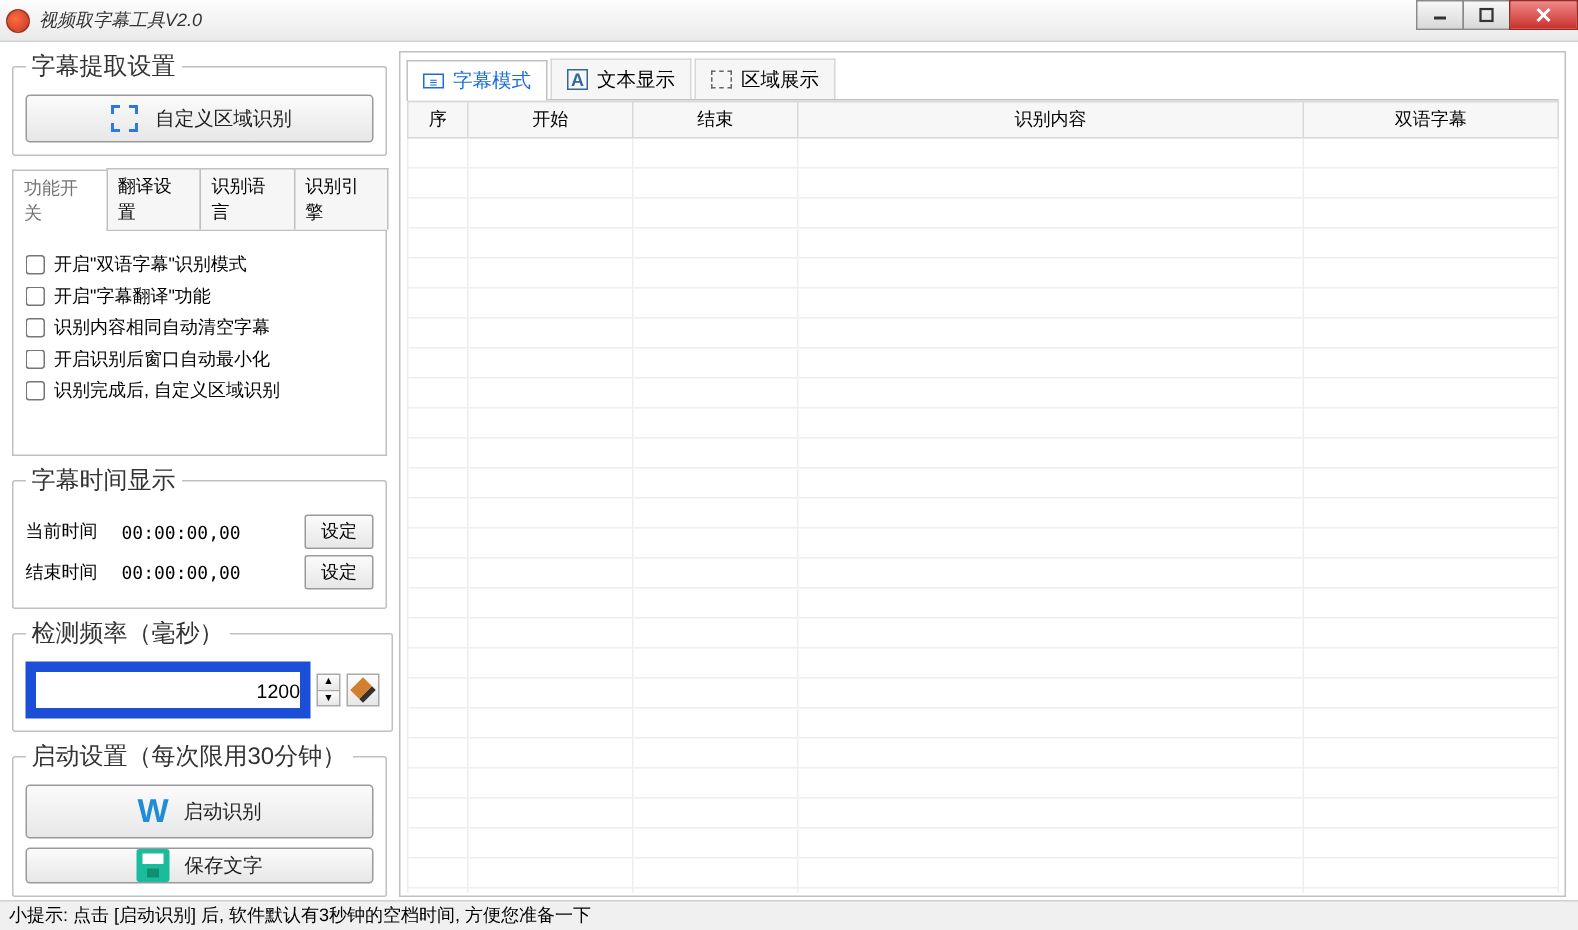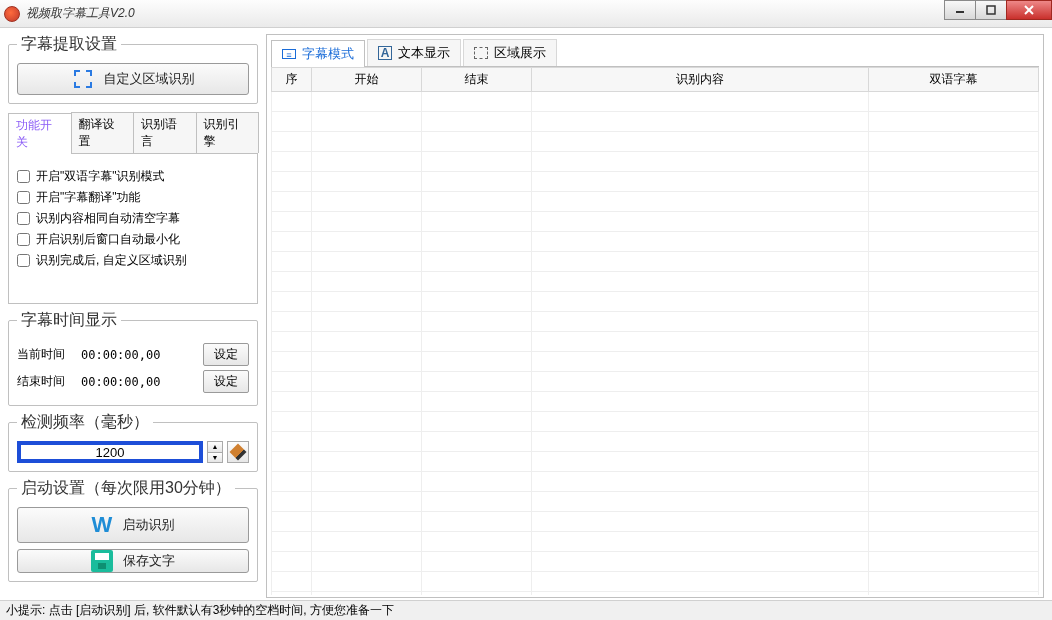--- a/index.html
+++ b/index.html
@@ -110,21 +110,21 @@
   padding: 3px 7px;
   border: 1px solid #c0c0c0;
   border-bottom: none;
   background: #f6f6f6;
   margin-right: -1px;
   cursor: pointer;
   font-size: 12px;
 }
 .tabs-row .tab.active {
   background: #fff;
-  color: #8b5cf6;
+  color: #737373;
   position: relative;
   top: 1px;
 }
 .options-panel {
   border: 1px solid #c0c0c0;
   border-top: none;
   padding: 10px 8px;
   background: #fff;
   min-height: 150px;
 }
@@ -150,23 +150,23 @@
   background: linear-gradient(#fbfbfb,#e7e7e7);
   border-radius: 2px;
   cursor: pointer;
   font-size: 12px;
 }
 .freq-row {
   display: flex; align-items: center; gap: 4px;
 }
 .freq-input {
   flex: 1;
-  height: 22px;
-  border: 4px solid #1d4ed8;
-  text-align: center;
+  height: 38px;
+  border: 7px solid #1d4ed8;
+  text-align: right;
   font-size: 13px;
 }
 .spinner {
   width: 16px; height: 22px;
   display: flex; flex-direction: column;
   border: 1px solid #aaa;
 }
 .spinner div { flex:1; background:linear-gradient(#fdfdfd,#e6e6e6); display:flex; align-items:center; justify-content:center; font-size:7px; cursor:pointer;}
 .spinner div:first-child { border-bottom:1px solid #aaa;}
 .edit-btn {

